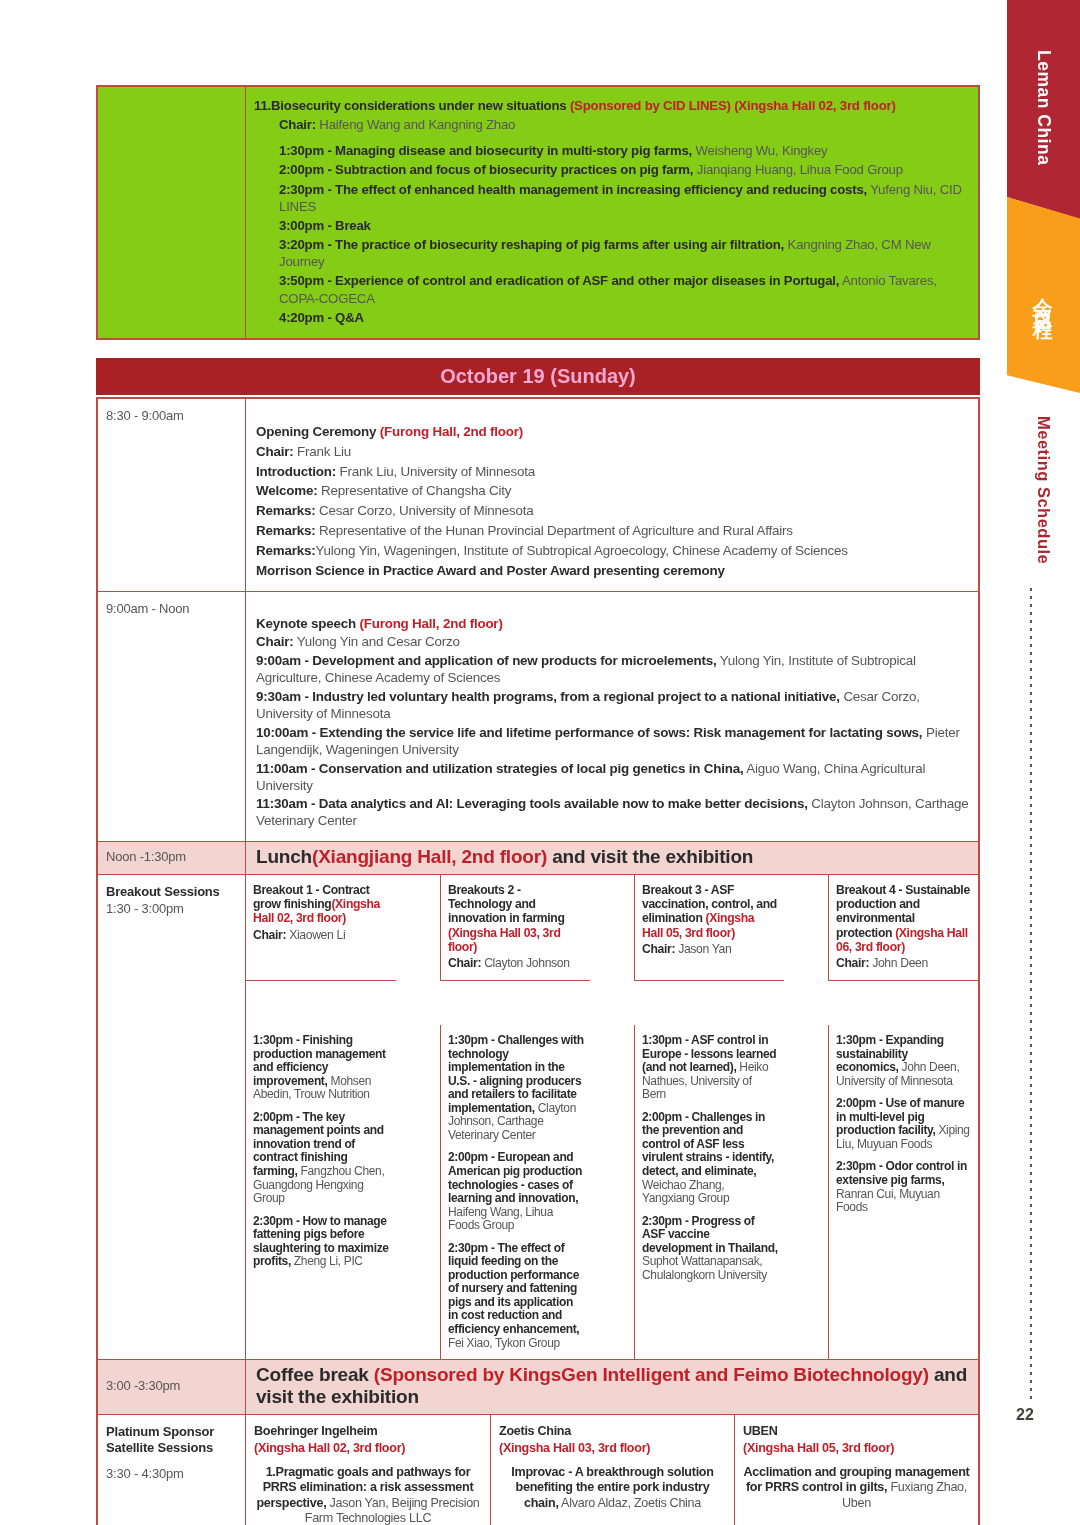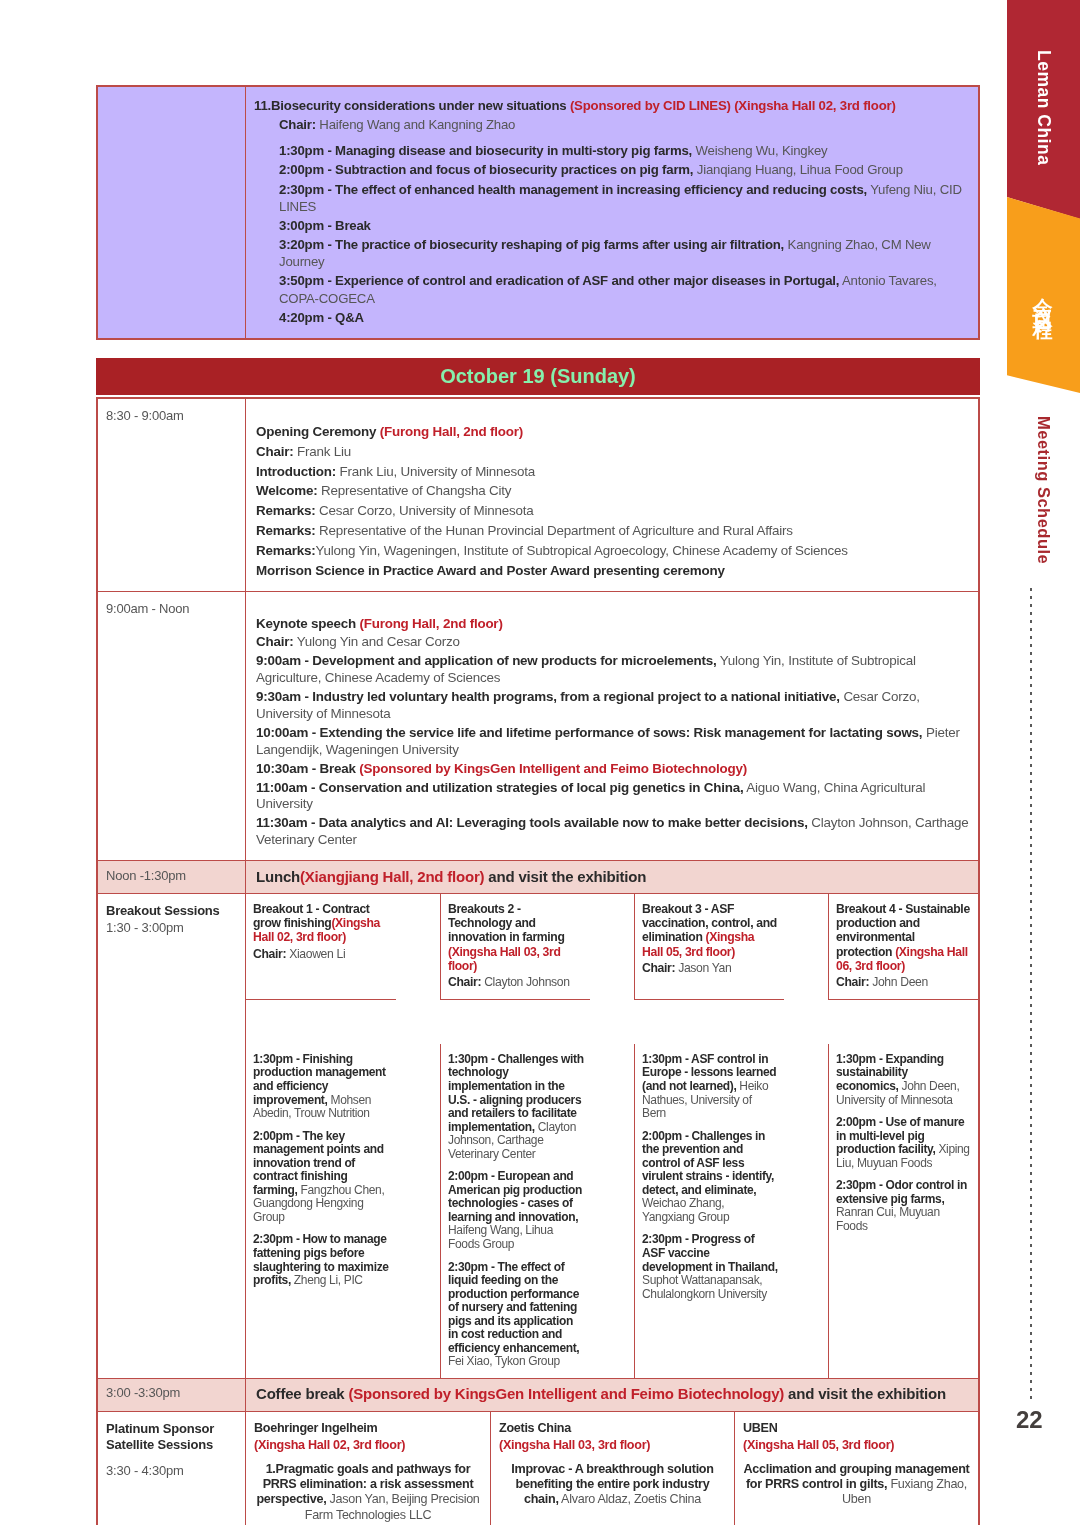--- a/index.html
+++ b/index.html
@@ -30,31 +30,31 @@
   .rich.spaced .para:last-child{margin-bottom:0;}
   .sg-b{font-weight:bold;color:var(--bold);}
   .sg-r{font-weight:bold;color:var(--accent);}
 
   
   .frag{
     border:2px solid var(--bd);
     min-height:213px;
     display:flex;
     margin-bottom:18px;
-    background:#c4b5fd;
+    background:#84cc16;
   }
   .frag .time-cell{min-height:100%;}
   .frag-body{flex:1;padding:10px 8px 10px 8px;font-size:13.2px;line-height:1.3;}
   .frag-body .indent{padding-left:25px;}
   .gap-top{margin-top:9px;}
 
   
   .day-header{
     background:var(--hdr);
-    color:#86efac;
+    color:#f9a8d4;
     font-weight:bold;
     font-size:20px;
     text-align:center;
     height:37px;
     line-height:37px;
     margin-bottom:2px;
     letter-spacing:0;
   }
 
   
@@ -72,21 +72,21 @@
   .tc-time.gap{margin-top:11px;}
   .cell{flex:1;padding:24px 8px 9px 10px;}
 
   .row-opening{min-height:160px;}
   .row-opening .cell{font-size:13.4px;line-height:1.33;}
   .row-keynote{min-height:248px;}
   .row-keynote .cell{font-size:13.4px;line-height:1.26;}
 
   .row.band{background:var(--pink);min-height:33px;}
   .row.band .time-cell{display:flex;align-items:center;padding-top:2px;}
-  .row.band .cell{display:flex;align-items:center;font-size:15px;padding-top:4px;padding-bottom:4px;}
+  .row.band .cell{display:flex;align-items:center;font-size:19px;padding-top:4px;padding-bottom:4px;}
 
   
   .bk-grid{
     flex:1;display:grid;
     grid-template-columns:repeat(4,1fr);
     grid-template-rows:auto 1fr;
     gap:44px;
   }
   .bk-h{border-bottom:1px solid var(--bd);padding:8px 6px 8px 7px;font-size:12.2px;line-height:1.16;letter-spacing:-0.35px;}
   .bk-b{padding:9px 6px 9px 7px;font-size:12px;line-height:1.13;letter-spacing:-0.35px;min-height:326px;}
@@ -115,21 +115,21 @@
   }
   .brand{left:1007px;top:15px;width:73px;height:185px;color:#fff;font-weight:bold;font-size:17.5px;}
   .brand-cn{left:1007px;top:228px;width:73px;height:140px;color:#fff;font-weight:bold;font-size:20px;letter-spacing:8px;}
   .section-label{left:1007px;top:415px;width:73px;height:150px;color:#a8292e;font-weight:bold;font-size:16.5px;}
   .dotted{
     position:absolute;left:1030px;top:588px;width:2px;height:815px;
     background:repeating-linear-gradient(to bottom,#5a5a5a 0 3px,transparent 3px 8px);
   }
   .page-num{
     position:absolute;left:1016px;top:1406px;
-    font-size:24px;font-weight:bold;color:#443f3d;letter-spacing:0;
+    font-size:16px;font-weight:bold;color:#443f3d;letter-spacing:0;
   }
 </style>
 </head>
 <body>
 
 <div class="content">
 
   <div class="frag">
     <div class="time-cell"></div>
     <div class="frag-body">
@@ -172,21 +172,20 @@
     </div>
 
     <div class="row row-keynote">
       <div class="time-cell">9:00am - Noon</div>
       <div class="cell rich">
           <div class="para"><span class="sg-b">Keynote speech </span><span class="sg-r">(Furong Hall, 2nd floor)</span></div>
           <div class="para"><span class="sg-b">Chair:</span><span> Yulong Yin and Cesar Corzo</span></div>
           <div class="para"><span class="sg-b">9:00am - Development and application of new products for microelements,</span><span> Yulong Yin, Institute of Subtropical Agriculture, Chinese Academy of Sciences</span></div>
           <div class="para"><span class="sg-b">9:30am - Industry led voluntary health programs, from a regional project to a national initiative,</span><span> Cesar Corzo, University of Minnesota</span></div>
           <div class="para"><span class="sg-b">10:00am - Extending the service life and lifetime performance of sows: Risk management for lactating sows,</span><span> Pieter Langendijk, Wageningen University</span></div>
-          <div class="para"><span class="sg-b">10:30am - Break </span><span class="sg-r">(Sponsored by KingsGen Intelligent and Feimo Biotechnology)</span></div>
           <div class="para"><span class="sg-b">11:00am - Conservation and utilization strategies of local pig genetics in China,</span><span> Aiguo Wang, China Agricultural University</span></div>
           <div class="para"><span class="sg-b">11:30am - Data analytics and AI: Leveraging tools available now to make better decisions,</span><span> Clayton Johnson, Carthage Veterinary Center</span></div>
         </div>
     </div>
 
     <div class="row band">
       <div class="time-cell">Noon -1:30pm</div>
       <div class="cell rich">
           <div class="para"><span class="sg-b">Lunch</span><span class="sg-r">(Xiangjiang Hall, 2nd floor)</span><span class="sg-b"> and visit the exhibition</span></div>
         </div>

